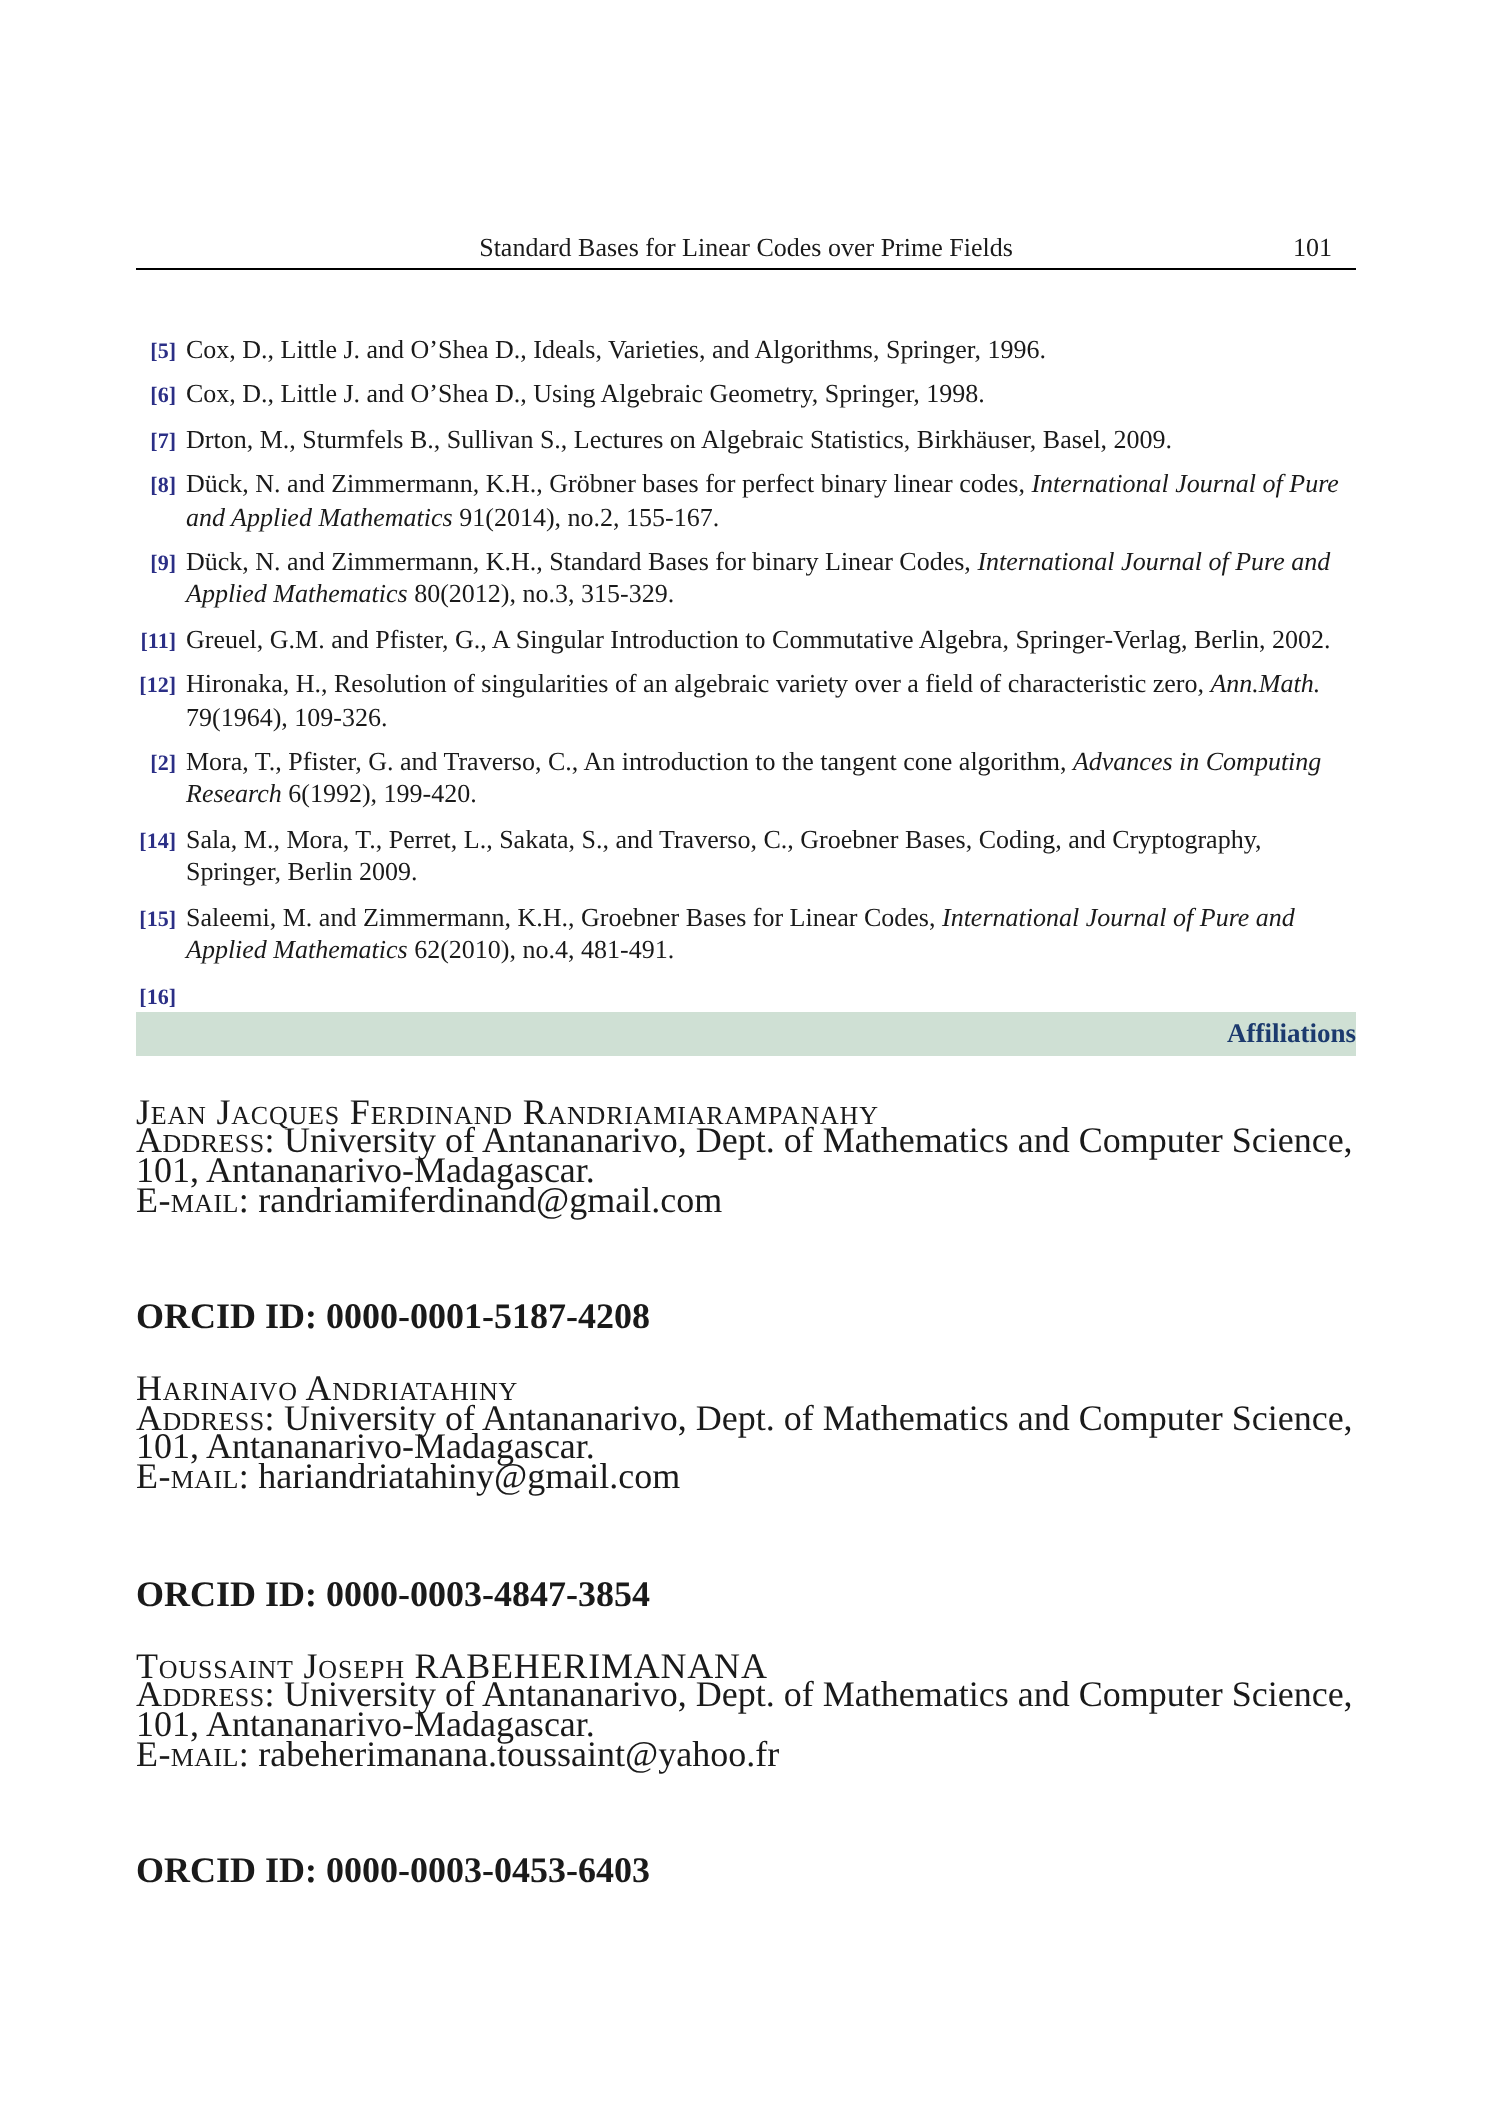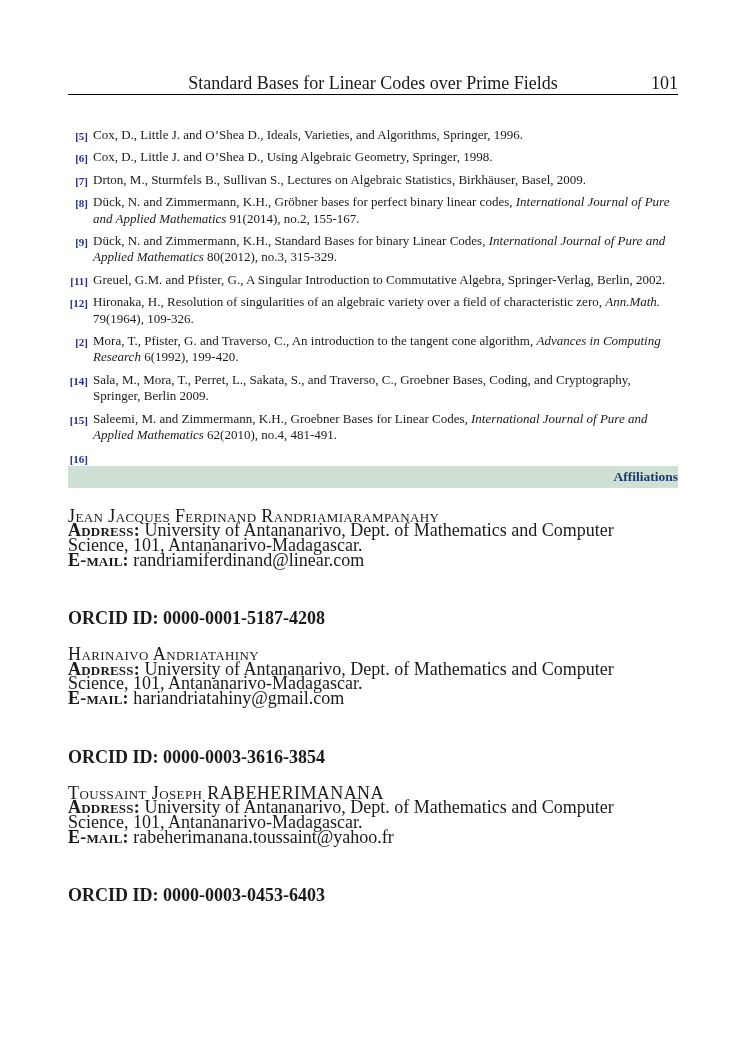--- a/index.html
+++ b/index.html
@@ -18,28 +18,28 @@
   }
   .content {
     position: absolute;
     left: 68px;
     top: 0;
     width: 610px;
   }
   
   .running-head {
     position: relative;
-    margin-top: 76px;
-    font-size: 18px;
+    margin-top: 116px;
+    font-size: 13px;
     line-height: 15px;
     text-align: center;
   }
   .running-head .page-num {
     position: absolute;
-    right: 0;
+    right: 12px;
     top: 0;
   }
   .head-rule {
     border: none;
     border-top: 1.2px solid #000000;
     margin: 3px 0 0 0;
   }
   
   .refs {
     list-style: none;
@@ -84,21 +84,21 @@
     margin-top: 21px;
     font-size: 18px;
     line-height: 14.7px;
   }
   .author-name {
     font-variant: small-caps;
     letter-spacing: 0.4px;
   }
   .label-sc {
     font-variant: small-caps;
-    font-weight: bold;
+    font-weight: normal;
     letter-spacing: 0.2px;
   }
   .orcid-line { font-weight: bold; margin-top: 44px; }
 </style>
 </head>
 <body>
 
 <div class="page">
   <div class="content">
 
@@ -171,41 +171,41 @@
 
     <div class="authors" id="authors-container">
   <div class="author">
     <div class="author-name">Jean Jacques Ferdinand Randriamiarampanahy</div>
     <div class="author-line">
       <span class="label-sc addr-label">Address:</span>
       <span class="addr-value"> University of Antananarivo, Dept. of Mathematics and Computer Science, 101, Antananarivo-Madagascar.</span>
     </div>
     <div class="author-line">
       <span class="label-sc email-label">E-mail:</span>
-      <span class="email-value"> randriamiferdinand@linear.com</span>
+      <span class="email-value"> randriamiferdinand@gmail.com</span>
     </div>
     <div class="author-line orcid-line">
       <span class="orcid-label">ORCID ID:</span>
       <span class="orcid-value"> 0000-0001-5187-4208</span>
     </div>
   </div>
 
   <div class="author">
     <div class="author-name">Harinaivo Andriatahiny</div>
     <div class="author-line">
       <span class="label-sc addr-label">Address:</span>
       <span class="addr-value"> University of Antananarivo, Dept. of Mathematics and Computer Science, 101, Antananarivo-Madagascar.</span>
     </div>
     <div class="author-line">
       <span class="label-sc email-label">E-mail:</span>
       <span class="email-value"> hariandriatahiny@gmail.com</span>
     </div>
     <div class="author-line orcid-line">
       <span class="orcid-label">ORCID ID:</span>
-      <span class="orcid-value"> 0000-0003-3616-3854</span>
+      <span class="orcid-value"> 0000-0003-4847-3854</span>
     </div>
   </div>
 
   <div class="author">
     <div class="author-name">Toussaint Joseph RABEHERIMANANA</div>
     <div class="author-line">
       <span class="label-sc addr-label">Address:</span>
       <span class="addr-value"> University of Antananarivo, Dept. of Mathematics and Computer Science, 101, Antananarivo-Madagascar.</span>
     </div>
     <div class="author-line">

